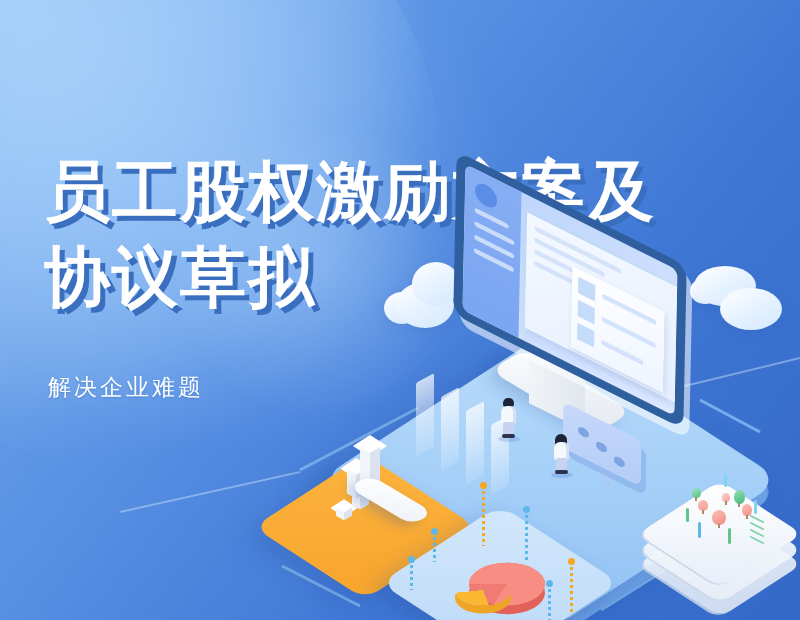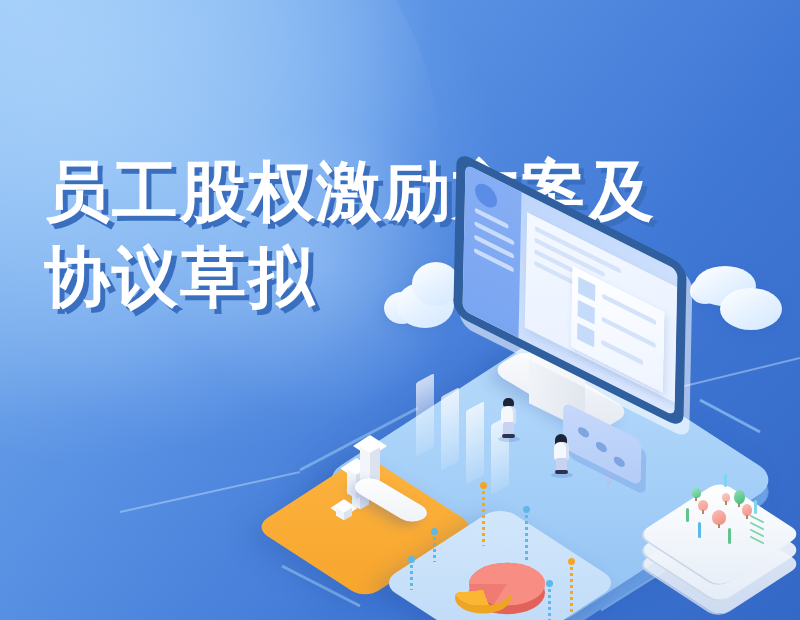--- a/index.html
+++ b/index.html
@@ -251,20 +251,21 @@
     <g stroke="#bcd9f8" stroke-width="2" opacity=".5" fill="none">
       <line x1="120" y1="512" x2="300" y2="472"></line>
       <line x1="660" y1="392" x2="800" y2="358"></line>
     </g>
   </svg>
 
   <div class="headline">
     <span>员工股权激励方案及</span>
     <span class="l2">协议草拟</span>
   </div>
+  <div class="sub sub2">解决企业难题</div>
 
   <div class="cloud" id="cloud-left">
     <span class="p3"></span>
       <span class="p1"></span>
       <span class="p2"></span>
   </div>
   <div class="cloud" id="cloud-right">
     <span class="p3"></span>
       <span class="p1"></span>
       <span class="p2"></span>

